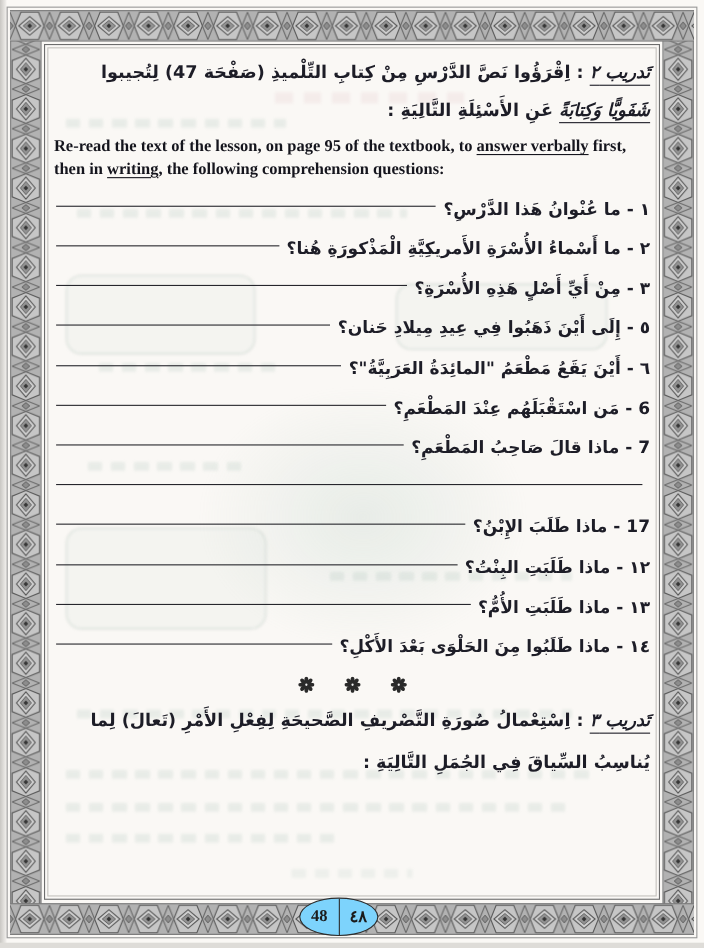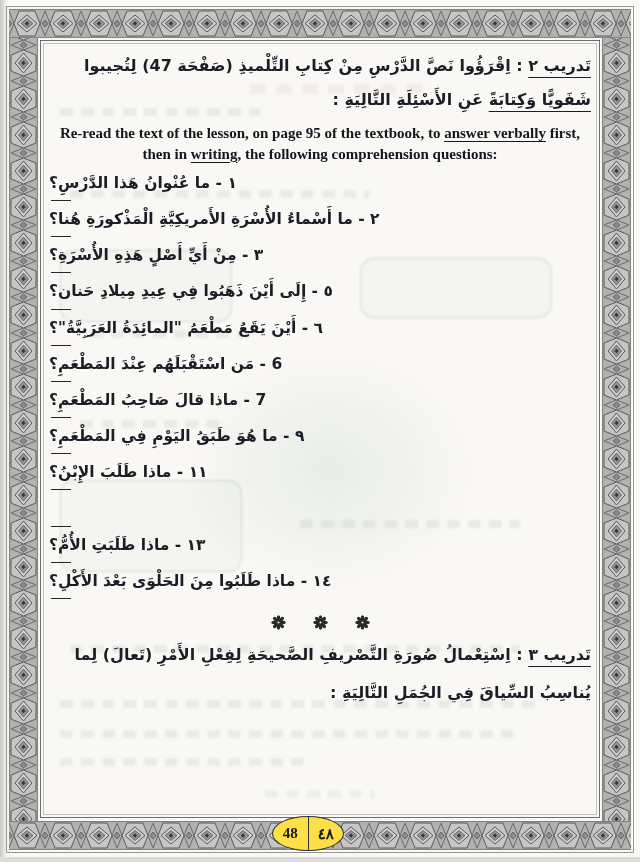--- a/index.html
+++ b/index.html
@@ -14,40 +14,40 @@
   .band{position:absolute;line-height:0;}
   .band svg{display:block;}
   .band-top{left:9px;right:9px;top:9px;height:29px;}
   .band-bottom{left:9px;right:9px;bottom:12px;height:29px;}
   .band-left{left:9px;top:9px;bottom:12px;width:29px;}
   .band-right{right:9px;top:9px;bottom:12px;width:29px;}
   .inner-line1{position:absolute;inset:40px 40px 44px 40px;border:1.2px solid #6d6d6d;}
   .inner-line2{position:absolute;inset:43px 43px 47px 43px;border:1px solid #c3c1bd;}
   
   .page-badge{position:absolute;left:272px;top:816px;width:70px;height:33px;
-              background:#fde047;border:1.6px solid #2c2c2c;border-radius:50%;
+              background:#7dd3fc;border:1.6px solid #2c2c2c;border-radius:50%;
               display:flex;z-index:6;font-family:"Liberation Serif",serif;font-weight:bold;}
   .page-badge .half{flex:1;display:flex;align-items:center;justify-content:center;font-size:15px;color:#1b1b1b;}
   .page-badge .half.l{border-right:1.2px solid #2c2c2c;}
   
   .ghost{position:absolute;filter:blur(1.3px);pointer-events:none;}
   .gline{background:repeating-linear-gradient(90deg,rgba(143,176,163,.30) 0 13px,rgba(143,176,163,0) 13px 21px);height:8px;opacity:.55;}
   .gbox{border:1.4px solid rgba(150,172,160,.38);border-radius:14px;background:rgba(170,195,182,.07);}
   .gblob{background:radial-gradient(closest-side,rgba(168,196,184,.22),rgba(168,196,184,0));}
   .gpink{background:repeating-linear-gradient(90deg,rgba(205,150,160,.25) 0 16px,rgba(205,150,160,0) 16px 26px);height:10px;opacity:.5;}
   
   .content{position:absolute;left:47px;right:47px;top:47px;bottom:54px;z-index:3;padding:0 2px;}
   .ar{direction:rtl;text-align:right;}
   .hdr{font-size:16px;font-weight:bold;line-height:2.15;letter-spacing:0;}
-  .u-ar{text-decoration:underline;text-underline-offset:6px;text-decoration-thickness:1.3px;}
-  .en-par{direction:ltr;text-align:center;font-family:"Liberation Serif",serif;
+  .u-ar{text-decoration:underline;text-underline-offset:6px;text-decoration-thickness:1.3px;font-style:italic;}
+  .en-par{direction:ltr;text-align:left;font-family:"Liberation Serif",serif;
           font-weight:bold;font-size:15px;line-height:1.4;color:#15151d;margin-top:5px;}
   .u-en{text-decoration:underline;text-underline-offset:3px;}
   .q-list{margin-top:9px;direction:rtl;}
-  .q-row{display:flex;align-items:flex-end;height:36.2px;font-size:15.5px;font-weight:bold;flex-direction:column;}
+  .q-row{display:flex;align-items:center;height:36.2px;font-size:15.5px;font-weight:bold;}
   .q-text{white-space:nowrap;padding-bottom:4px;}
   .q-blank{flex:1;border-bottom:1.5px solid #26262c;margin:0 7px 9px 2px;min-width:20px;}
   .ornaments{display:flex;justify-content:center;gap:27px;margin:7px 0 6px;}
   .ornaments svg{display:block;}
   .ex3{margin-top:6px;font-size:16px;line-height:2.35;}
 </style>
 </head>
 <body>
 
 <div class="page">
@@ -194,28 +194,28 @@
       </div>
         <div class="q-row">
         <span class="q-text">6 - مَن اسْتَقْبَلَهُم عِنْدَ المَطْعَمِ؟</span>
         <span class="q-blank"></span>
       </div>
         <div class="q-row">
         <span class="q-text">7 - ماذا قالَ صَاحِبُ المَطْعَمِ؟</span>
         <span class="q-blank"></span>
       </div>
         <div class="q-row">
-        <span class="q-text">٩ - ما هُوَ طَبَقُ اليَوْمِ فِي المَطْعَمِ؟</span>
-        <span class="q-blank"></span>
-      </div>
-        <div class="q-row">
-        <span class="q-text">١١ - ماذا طَلَبَ الإِبْنُ؟</span>
-        <span class="q-blank"></span>
-      </div>
-        <div class="q-row">
+        <span class="q-blank"></span>
+      </div>
+        <div class="q-row">
+        <span class="q-text">17 - ماذا طَلَبَ الإِبْنُ؟</span>
+        <span class="q-blank"></span>
+      </div>
+        <div class="q-row">
+        <span class="q-text">١٢ - ماذا طَلَبَتِ البِنْتُ؟</span>
         <span class="q-blank"></span>
       </div>
         <div class="q-row">
         <span class="q-text">١٣ - ماذا طَلَبَتِ الأُمُّ؟</span>
         <span class="q-blank"></span>
       </div>
         <div class="q-row">
         <span class="q-text">١٤ - ماذا طَلَبُوا مِنَ الحَلْوَى بَعْدَ الأَكْلِ؟</span>
         <span class="q-blank"></span>
       </div>

